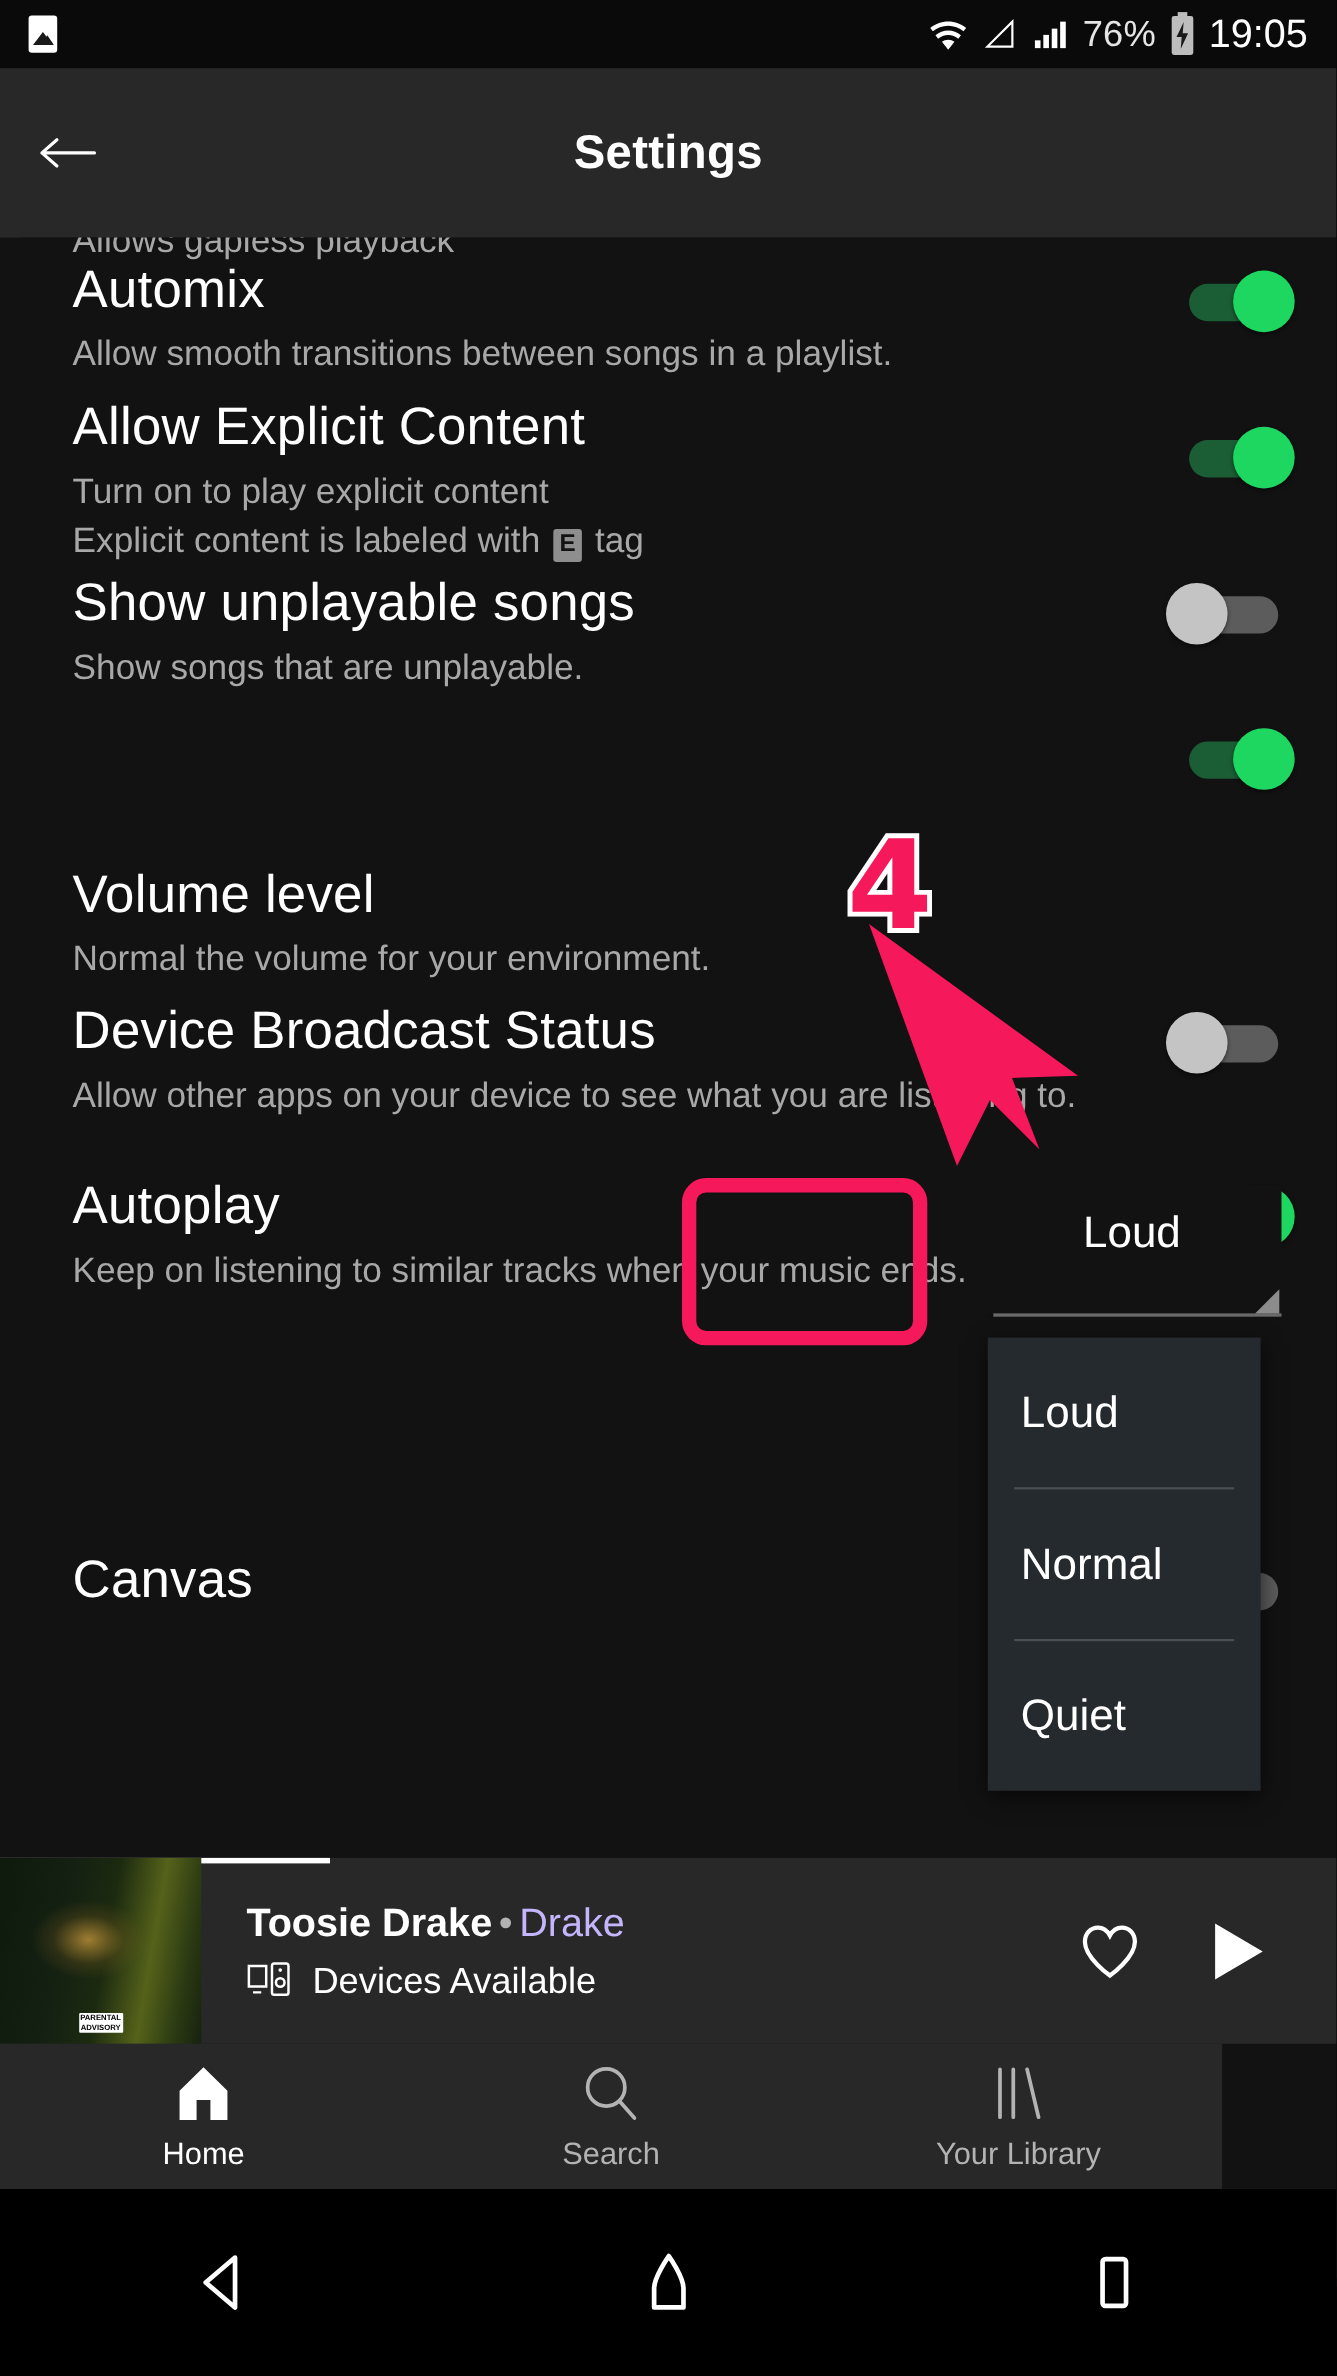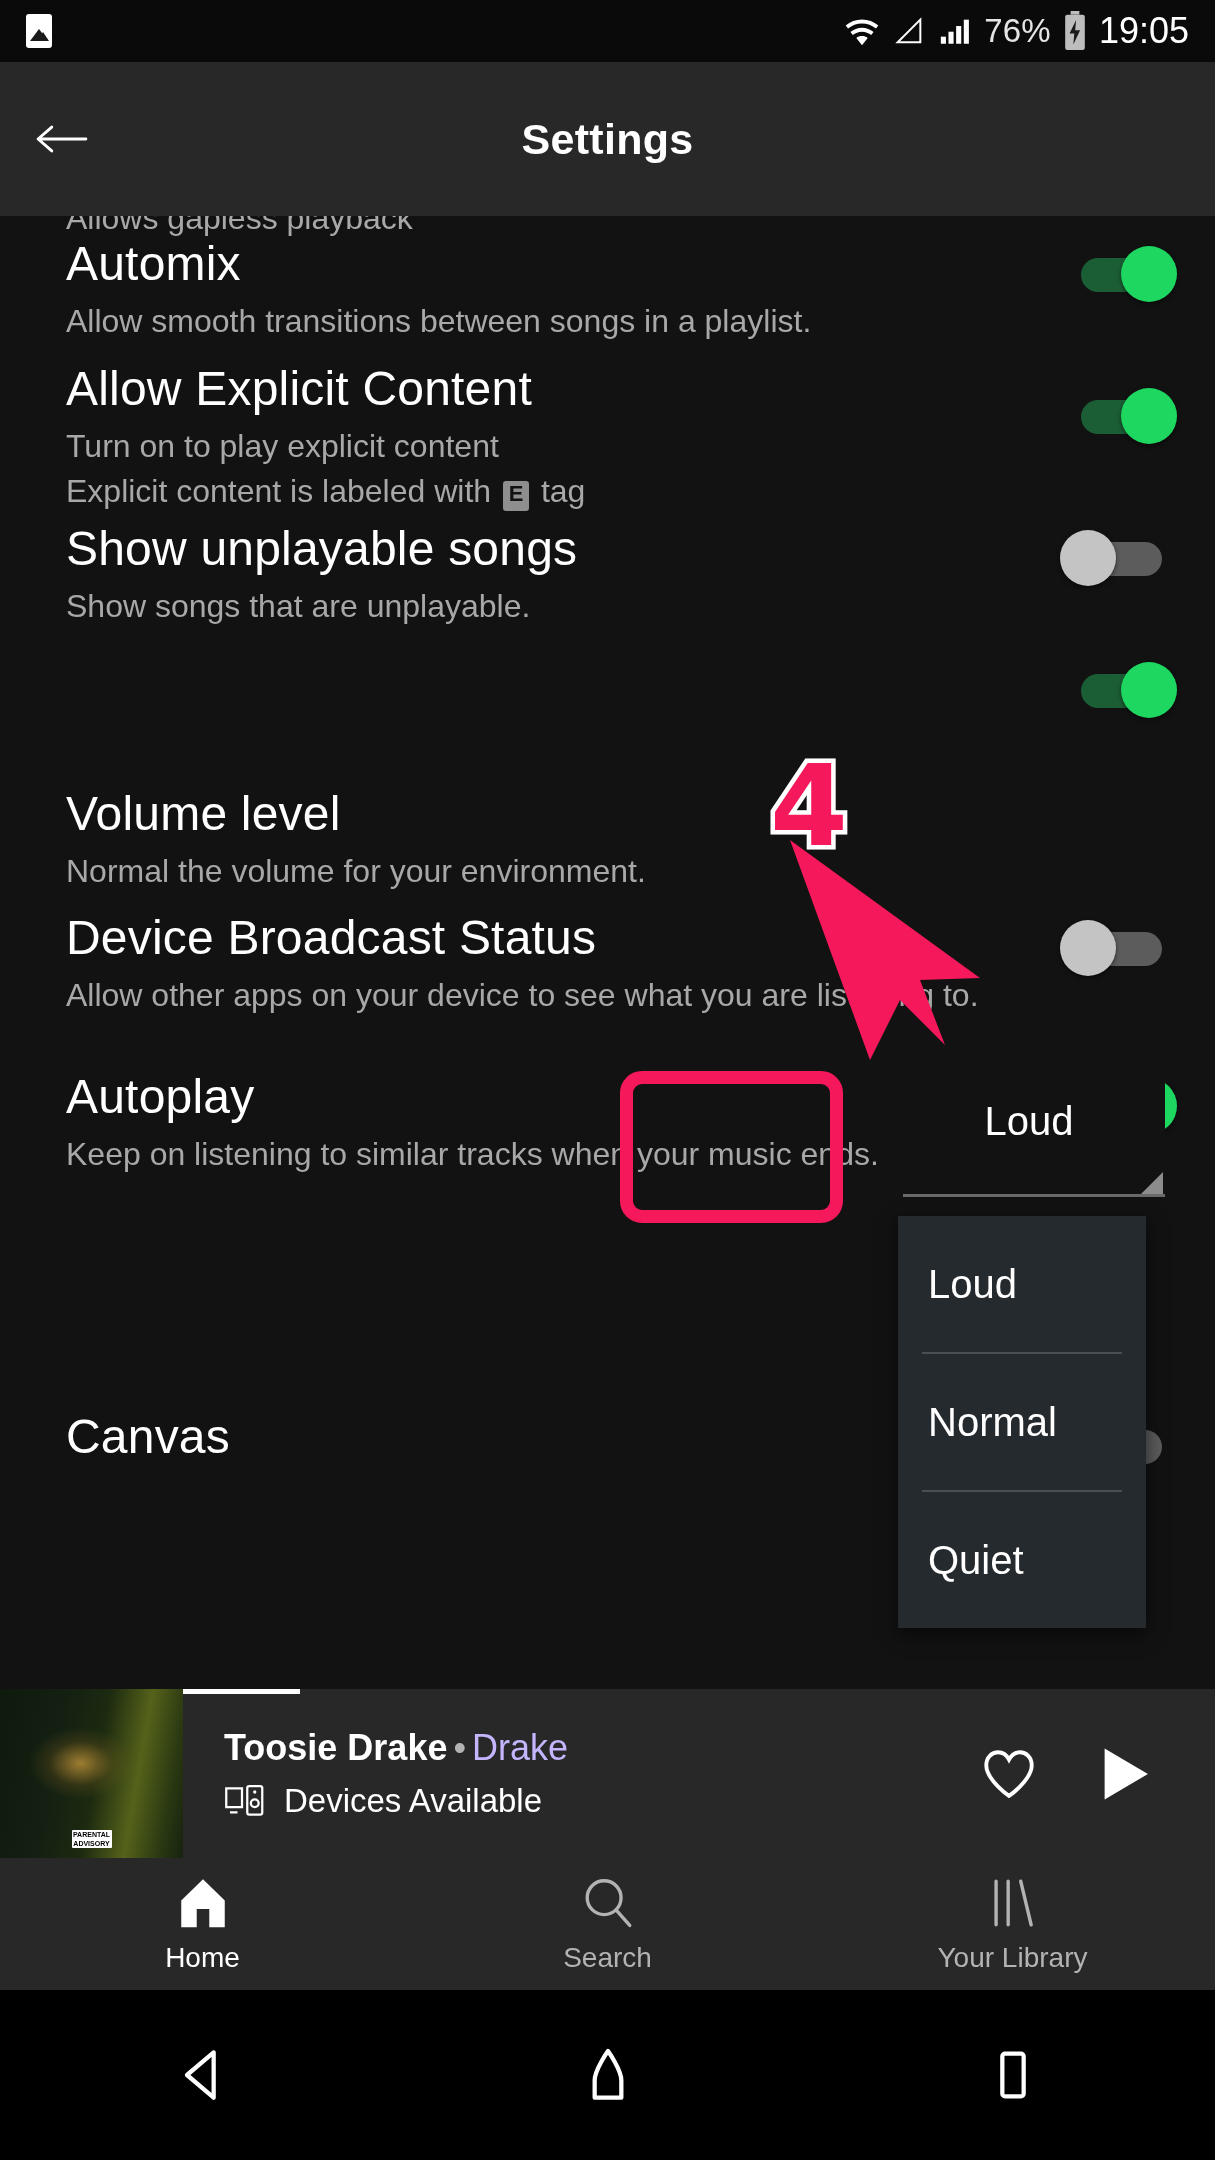--- a/index.html
+++ b/index.html
@@ -145,28 +145,28 @@
     width: 40px; height: 18px; background: #fff; border-radius: 1px;
     font-size: 7px; color: #000; text-align: center; line-height: 9px; overflow: hidden;
     font-family: "Liberation Sans", sans-serif; font-weight: 700;
   }
   .np-text { margin-left: 41px; }
   .np-line1 { font-size: 36px; color: #fff; }
   .np-line1 .track { font-weight: 700; }
   .np-line1 .dot { color: #b3b3b3; margin: 0 6px; }
   .np-line1 .artist { color: #c4b5fd; }
   .np-line2 {
-    display: flex; align-items: center; gap: 18px; margin-top: 13px;
+    display: flex; gap: 18px; margin-top: 13px;
     color: #fff; font-size: 33px;
   }
   .np-actions { margin-left: auto; display: flex; align-items: center; gap: 56px; padding-right: 62px; }
 
   
   .tabbar {
-    position: absolute; top: 1858px; left: 0; width: 1215px; height: 132px;
+    position: absolute; top: 1858px; left: 0; width: 1111px; height: 132px;
     background: #282828; display: flex; align-items: center;
   }
   .tab { flex: 1; display: flex; flex-direction: column; align-items: center; gap: 10px; }
   .tab .label { font-size: 28px; }
   .tab.active .label { color: #fff; }
   .tab .label { color: #b3b3b3; }
 
   
   .navbar {
     position: absolute; top: 1990px; left: 0; width: 1215px; height: 170px;

